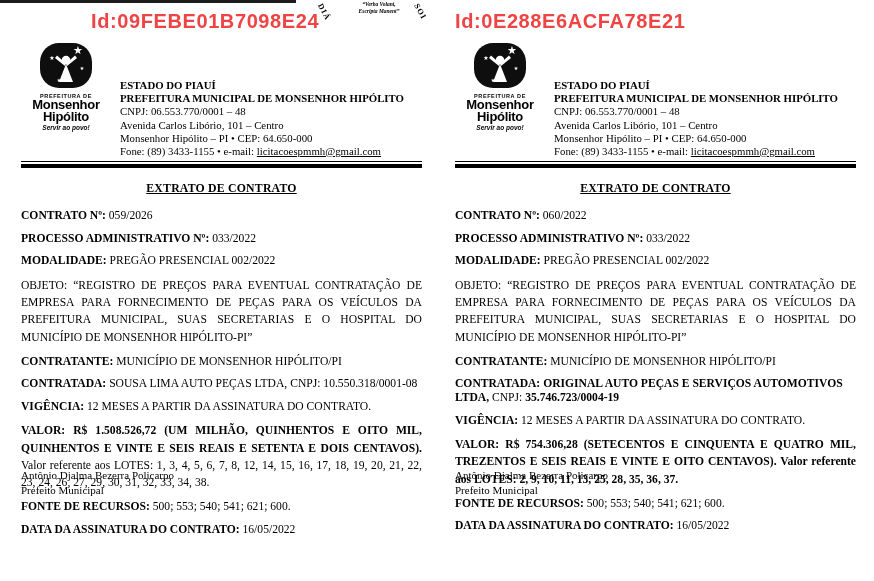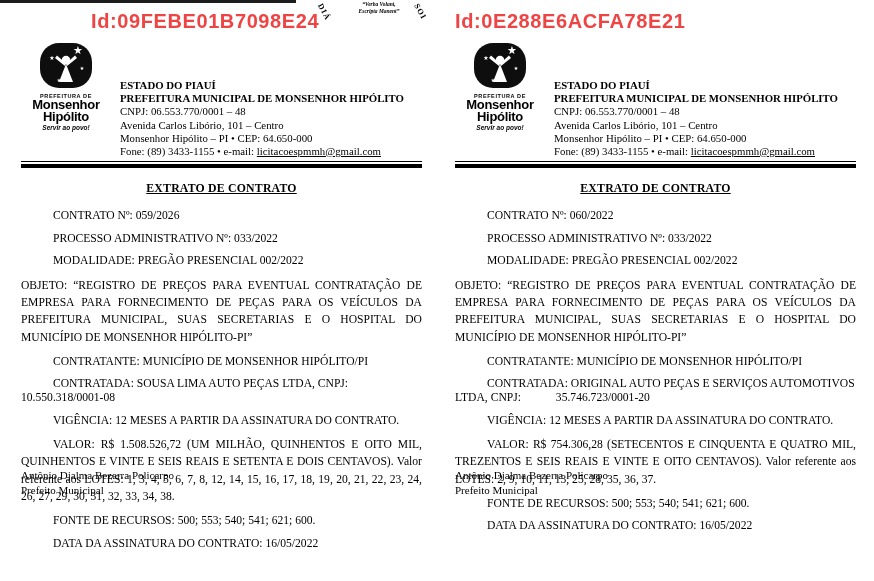--- a/index.html
+++ b/index.html
@@ -49,21 +49,21 @@
   .rule-thin  { height:1px; background:#000; }
   .rule-thick { height:4px; background:#000; margin-top:2px; }
 
   .section-title {
     text-align:center; font-weight:700; text-decoration:underline;
     font-size:11.8px; margin-top:13px; letter-spacing:0.2px;
   }
 
   .body { margin-top:13px; font-size:11.6px; }
   .row  { margin-bottom:8.6px; line-height:1.2; }
-  .lbl  { font-weight:400;margin-left:32px; }
+  .lbl  { font-weight:700; }
   .para { text-align:justify; line-height:1.5; margin-bottom:8.6px; }
   .bold { font-weight:400; }
 
   .signature {
     position:absolute; top:458px; left:0; width:100%;
     text-align:left; font-size:11px; line-height:1.35;
   }
 </style>
 </head>
 <body>
@@ -172,21 +172,21 @@
     </div>
 
     <div class="section-title">EXTRATO DE CONTRATO</div>
 
     <div class="body">
       <div class="row"><span class="lbl">CONTRATO Nº:</span> <span>060/2022</span></div>
       <div class="row"><span class="lbl">PROCESSO ADMINISTRATIVO Nº:</span> <span>033/2022</span></div>
       <div class="row"><span class="lbl">MODALIDADE:</span> <span>PREGÃO PRESENCIAL 002/2022</span></div>
       <div class="para bold">OBJETO: “REGISTRO DE PREÇOS PARA EVENTUAL CONTRATAÇÃO DE EMPRESA PARA FORNECIMENTO DE PEÇAS PARA OS VEÍCULOS DA PREFEITURA MUNICIPAL, SUAS SECRETARIAS E O HOSPITAL DO MUNICÍPIO DE MONSENHOR HIPÓLITO-PI”</div>
       <div class="row"><span class="lbl">CONTRATANTE:</span> <span>MUNICÍPIO DE MONSENHOR HIPÓLITO/PI</span></div>
-      <div class="row"><span class="lbl">CONTRATADA: ORIGINAL AUTO PEÇAS E SERVIÇOS AUTOMOTIVOS LTDA,</span><span> CNPJ:</span><span class="lbl"> 35.746.723/0001-20</span></div>
+      <div class="row"><span class="lbl">CONTRATADA: ORIGINAL AUTO PEÇAS E SERVIÇOS AUTOMOTIVOS LTDA,</span><span> CNPJ:</span><span class="lbl"> 35.746.723/0004-19</span></div>
       <div class="row"><span class="lbl">VIGÊNCIA:</span> <span>12 MESES A PARTIR DA ASSINATURA DO CONTRATO.</span></div>
       <div class="para"><span class="lbl">VALOR: R$ 754.306,28 (SETECENTOS E CINQUENTA E QUATRO MIL, TREZENTOS E SEIS REAIS E VINTE E OITO CENTAVOS). Valor referente aos LOTES: 2, 9, 10, 11, 13, 25, 28, 35, 36, 37.</span><span></span></div>
       <div class="row"><span class="lbl">FONTE DE RECURSOS:</span> <span>500; 553; 540; 541; 621; 600.</span></div>
       <div class="row"><span class="lbl">DATA DA ASSINATURA DO CONTRATO:</span> <span>16/05/2022</span></div>
     </div>
 
     <div class="signature">
       <div>Antônio Djalma Bezerra Policarpo</div>
       <div>Prefeito Municipal</div>
     </div>

